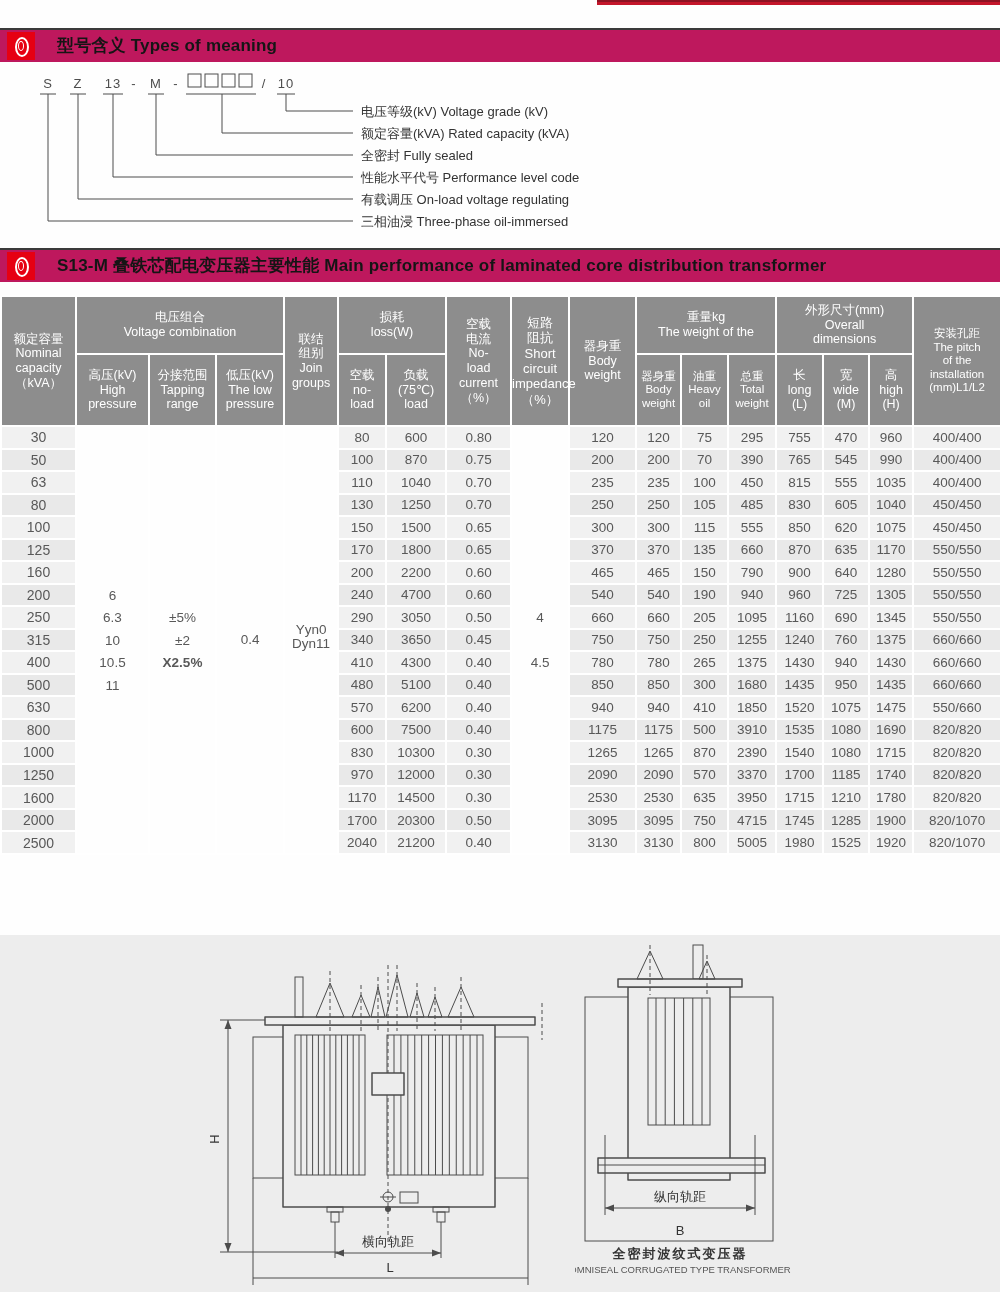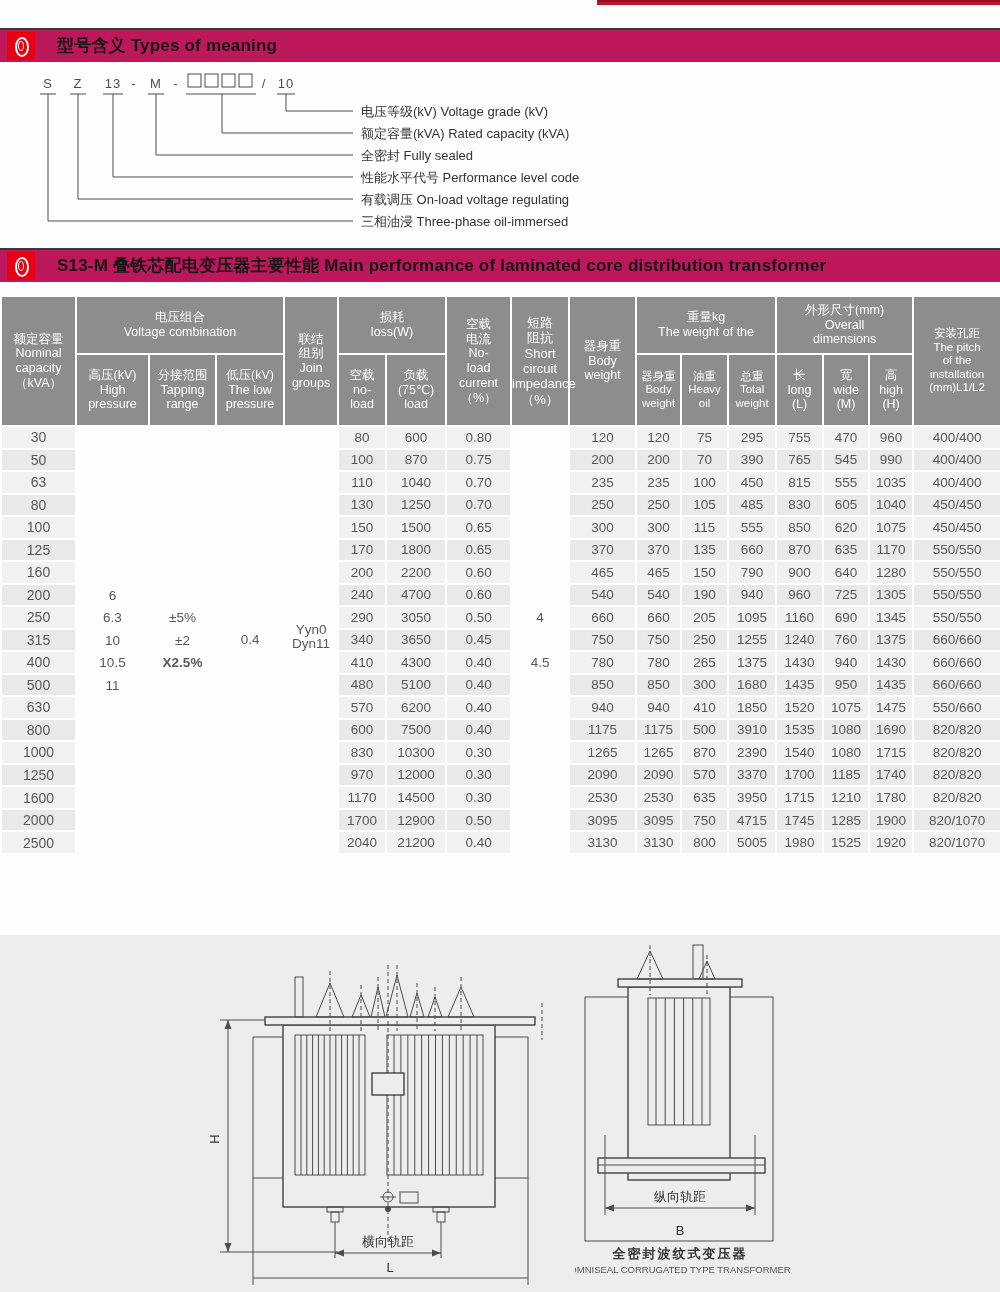--- a/index.html
+++ b/index.html
@@ -472,21 +472,21 @@
           <td>635</td>
           <td>3950</td>
           <td>1715</td>
           <td>1210</td>
           <td>1780</td>
           <td>820/820</td>
         </tr>
         <tr>
           <td class="cap">2000</td>
           <td>1700</td>
-          <td>12900</td>
+          <td>20300</td>
           <td>0.50</td>
           <td>3095</td>
           <td>3095</td>
           <td>750</td>
           <td>4715</td>
           <td>1745</td>
           <td>1285</td>
           <td>1900</td>
           <td>820/1070</td>
         </tr>

